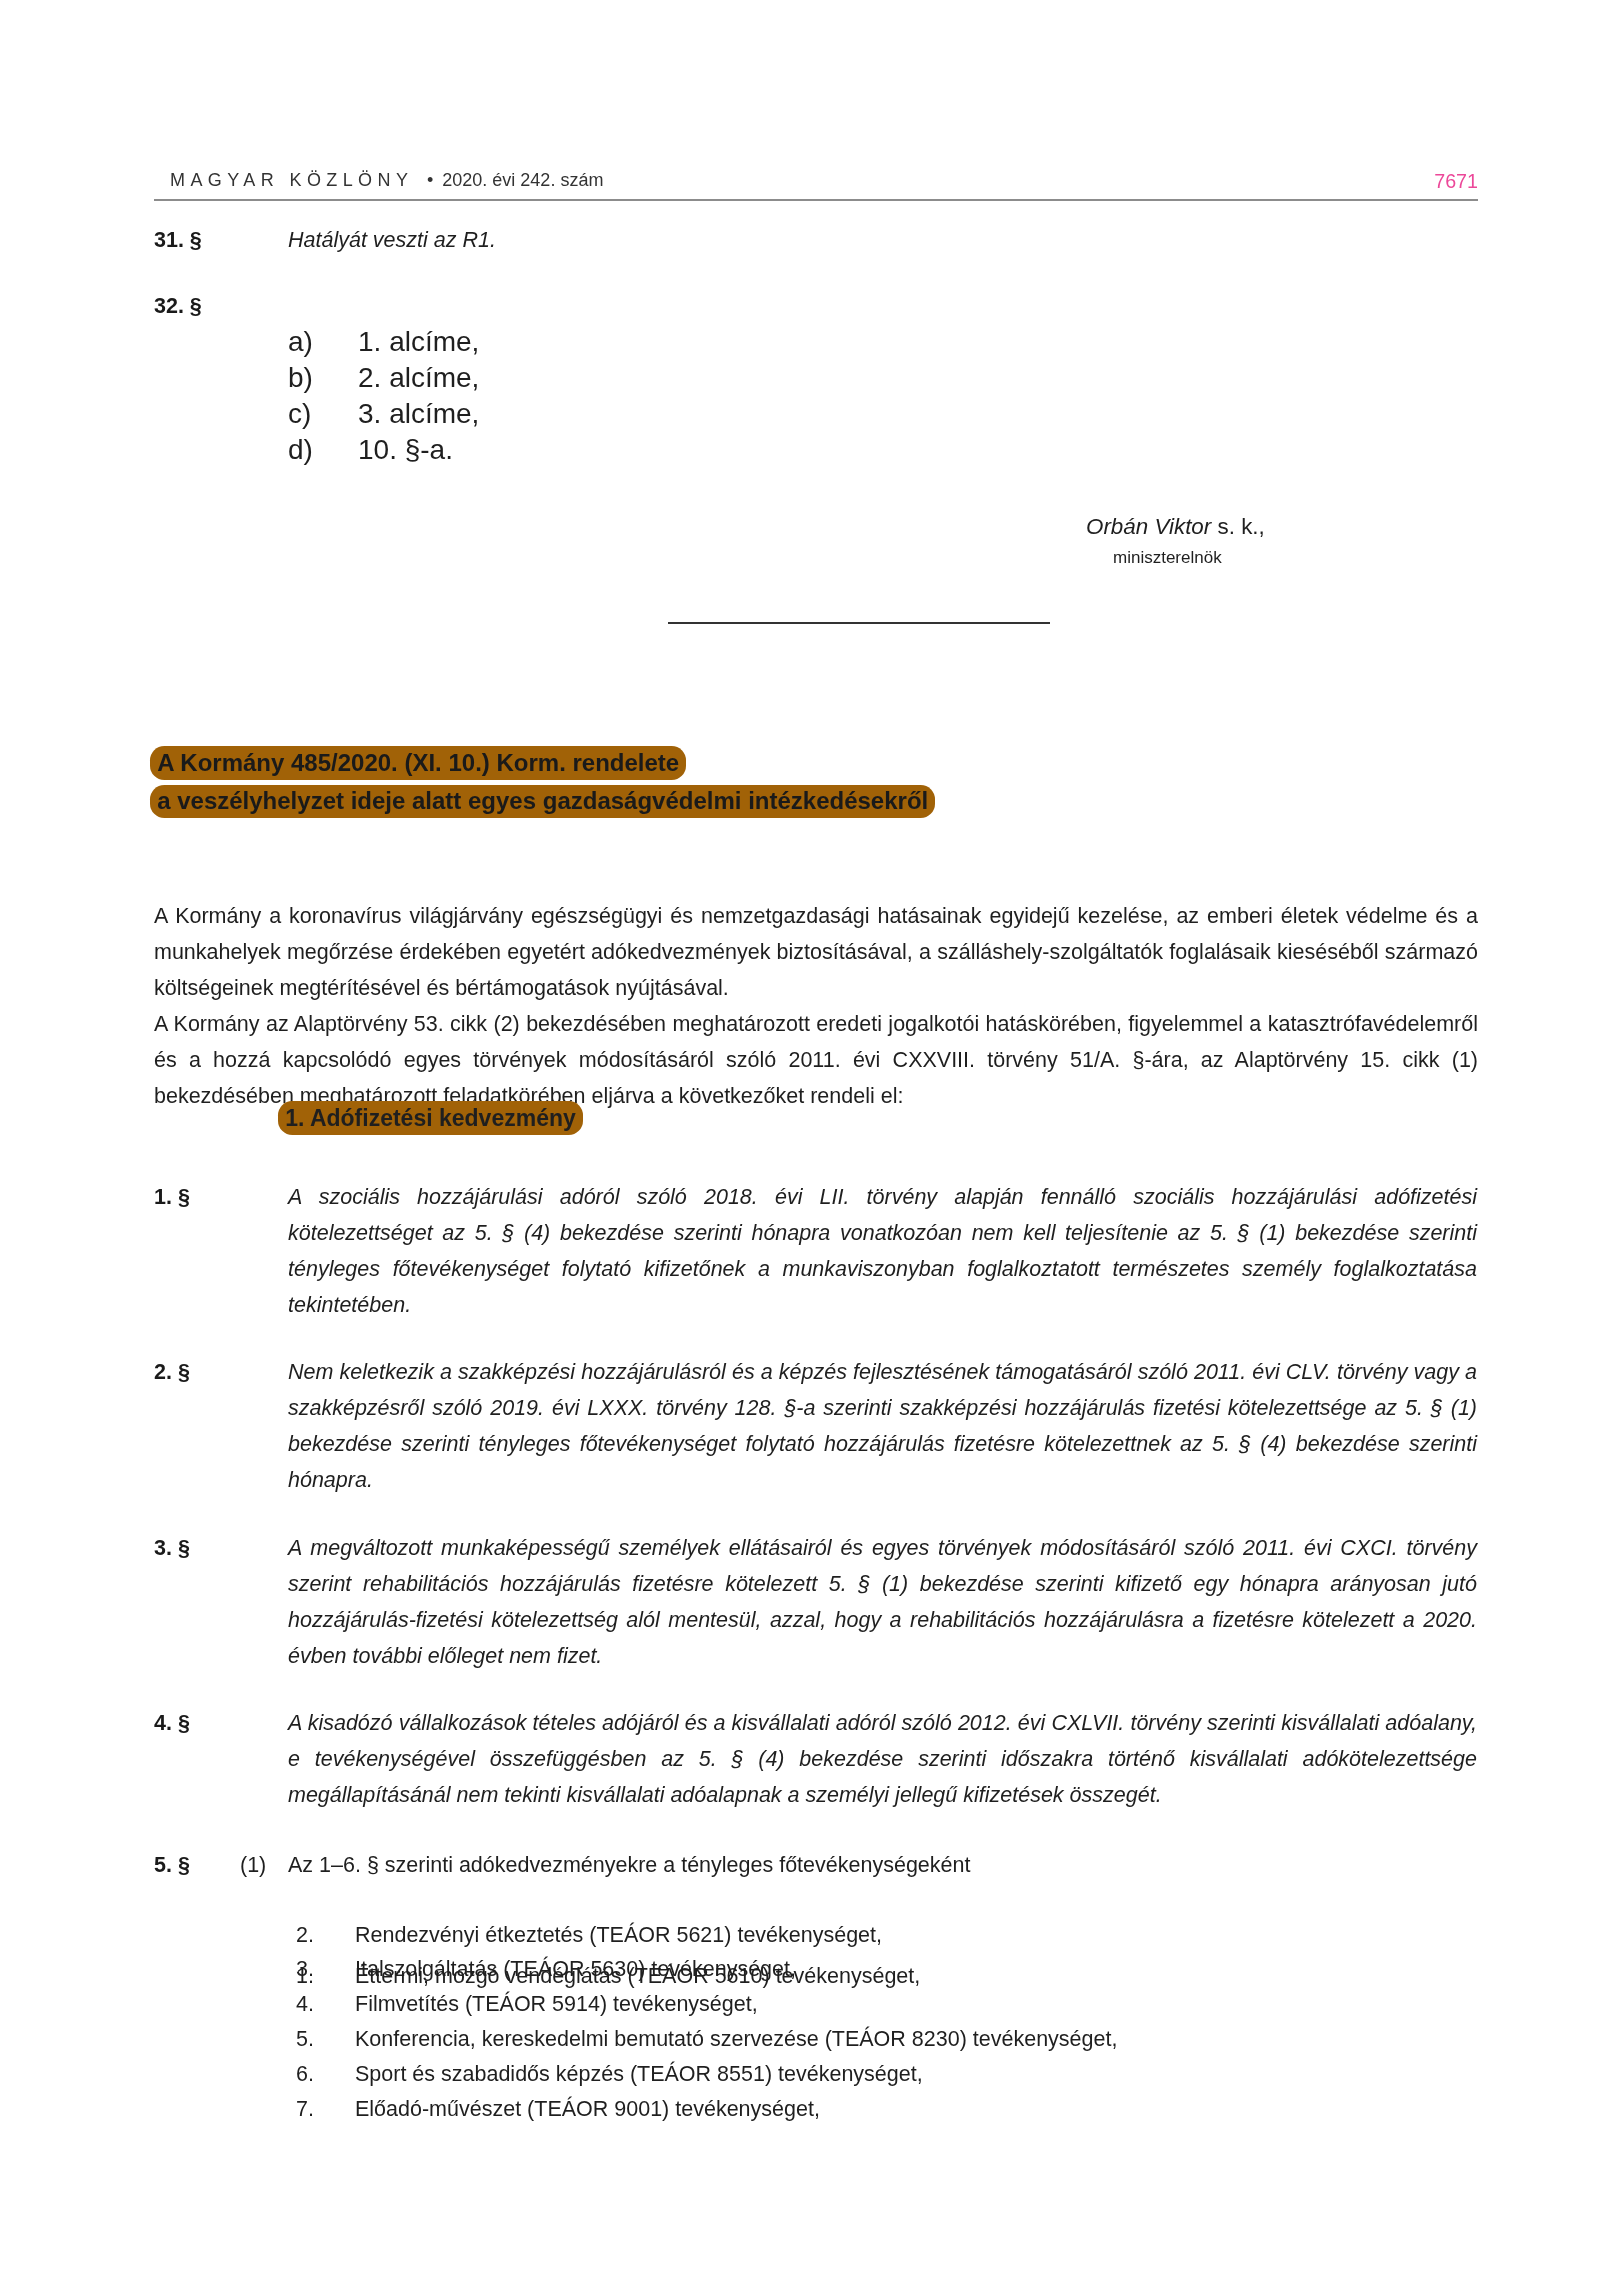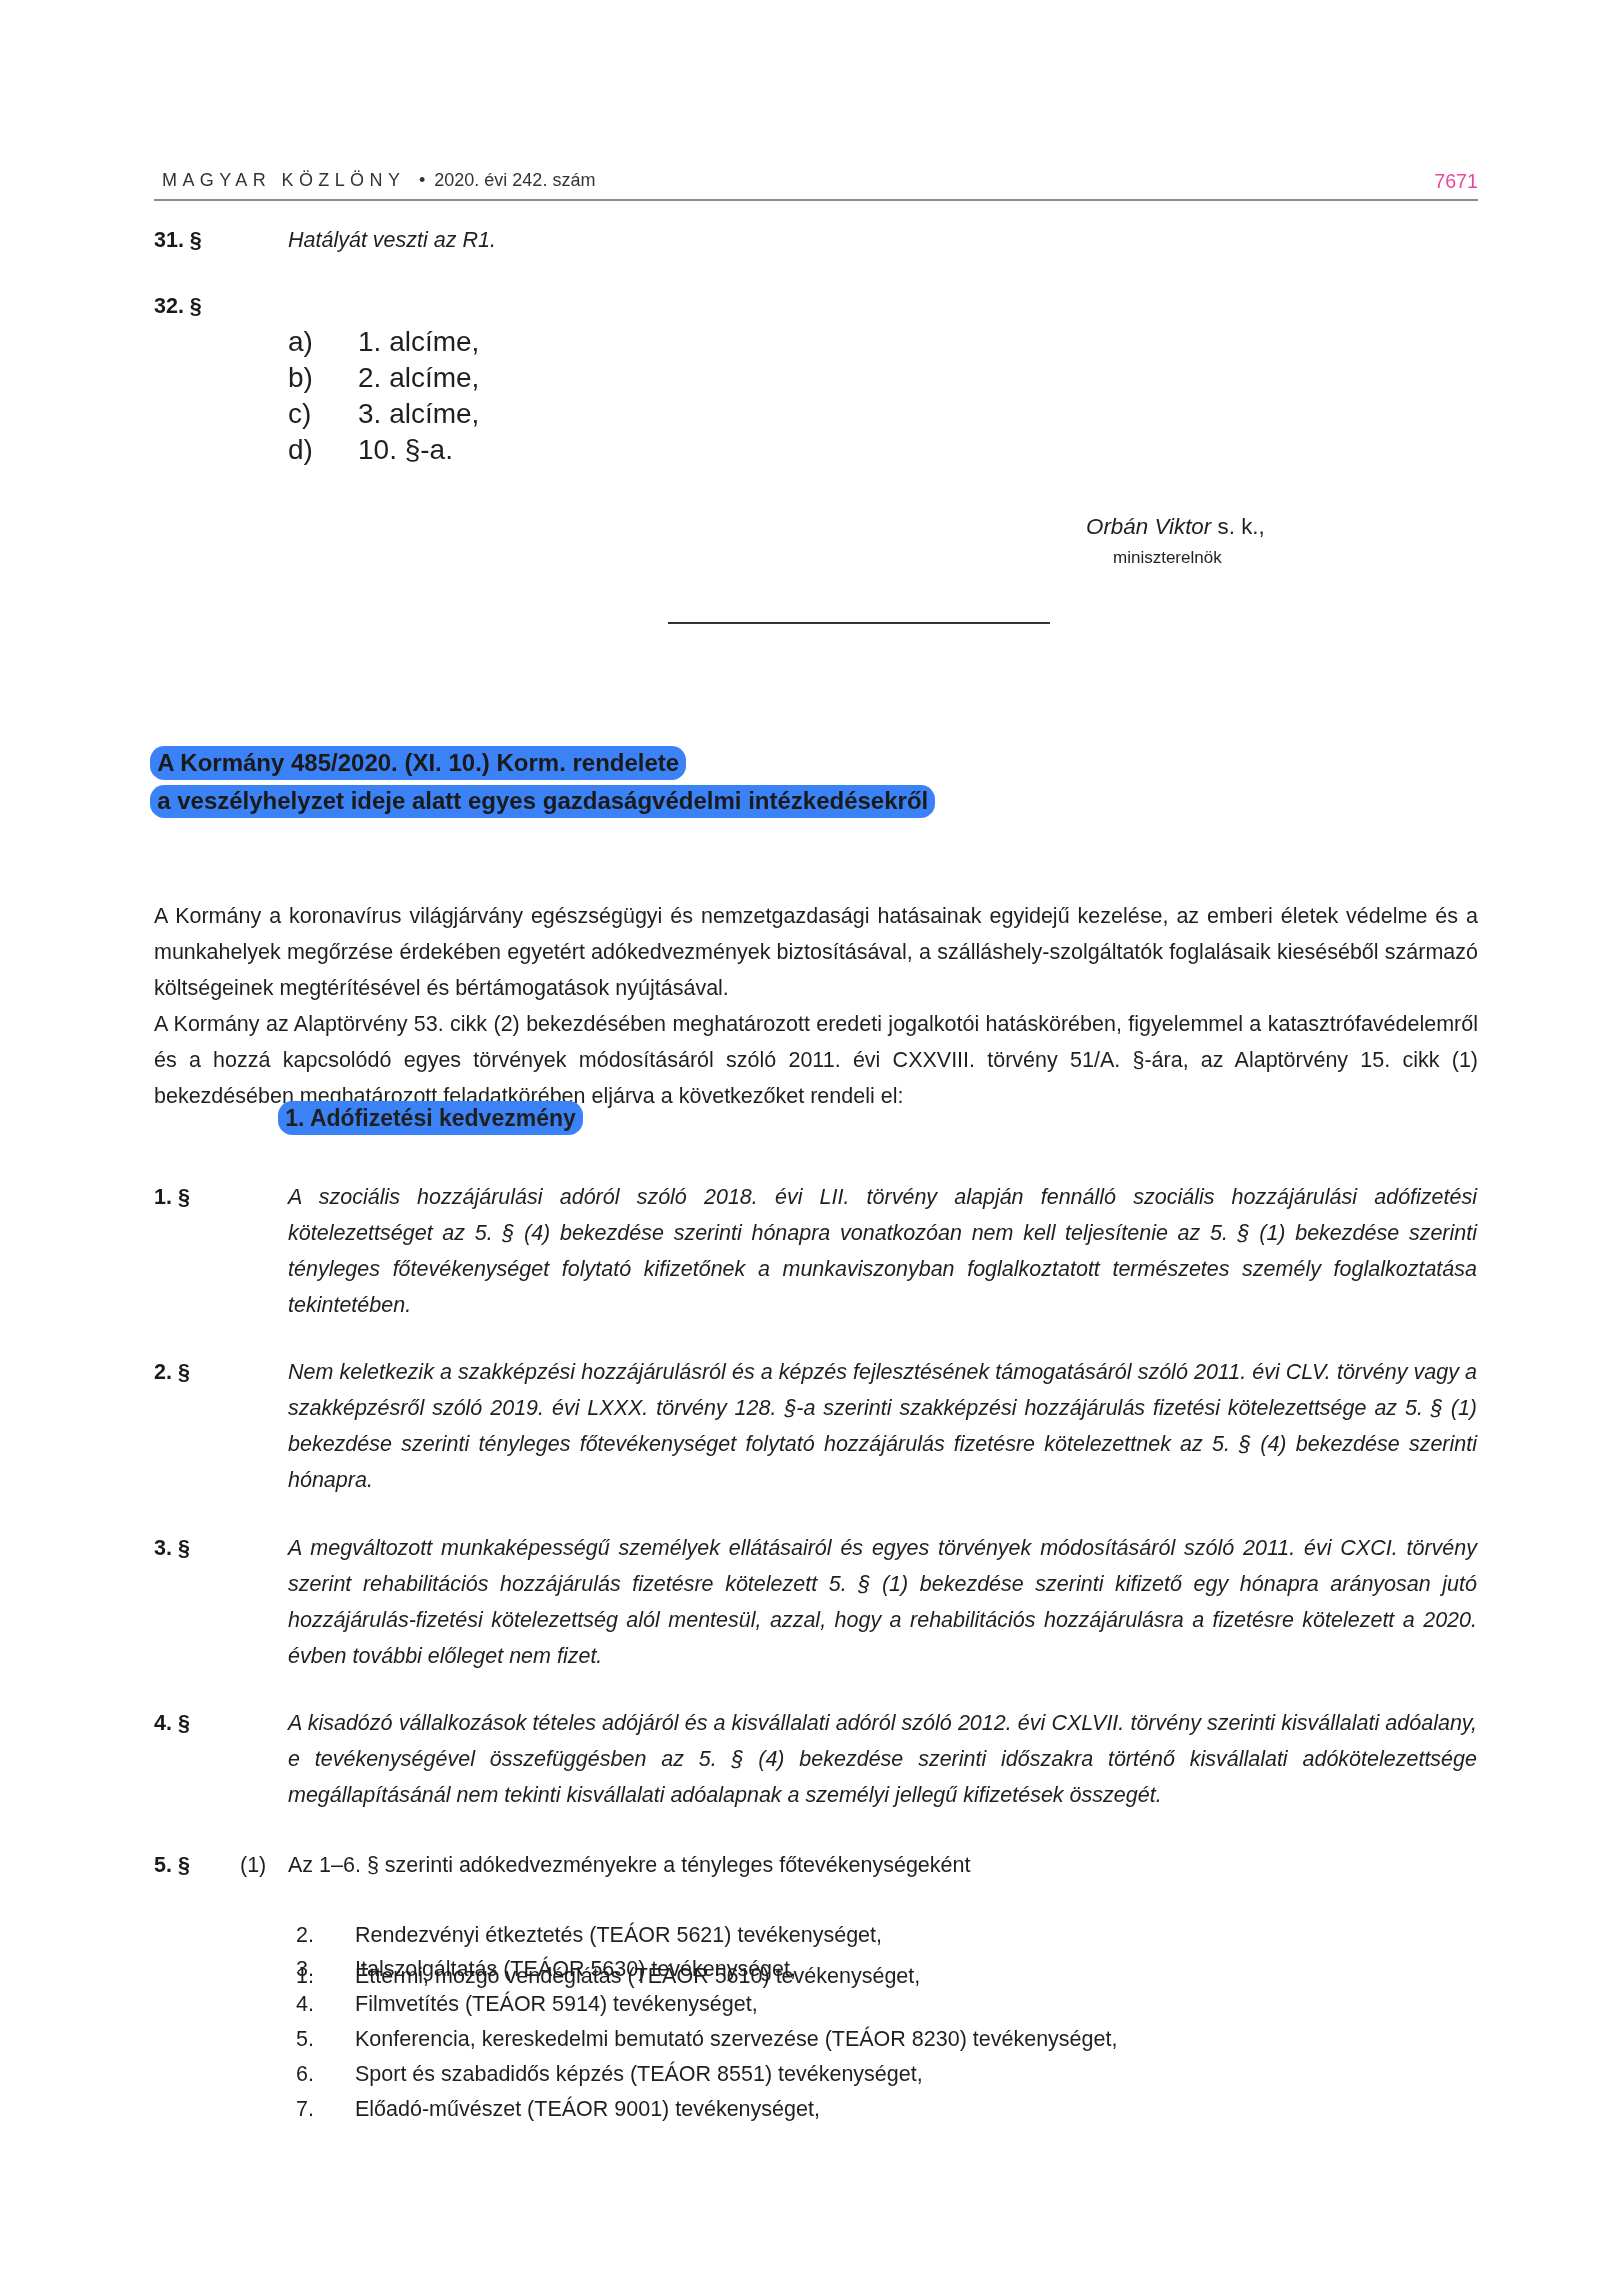--- a/index.html
+++ b/index.html
@@ -5,41 +5,41 @@
   html, body { margin: 0; padding: 0; background: #ffffff; }
   body {
     width: 1621px; height: 2293px; position: relative; overflow: hidden;
     font-family: "Liberation Sans", "DejaVu Sans", sans-serif;
     color: #1f1f1f;
   }
   .page { position: absolute; left: 0; top: 0; width: 1621px; height: 2293px; }
 
   
   .header { position: absolute; left: 154px; top: 170px; width: 1324px; height: 32px; }
-  .hdr-title { position: absolute; left: 8px; top: 0; font-size: 18px; letter-spacing: 5.4px; color: #333; }
+  .hdr-title { position: absolute; left: 16px; top: 0; font-size: 18px; letter-spacing: 5.4px; color: #333; }
   .hdr-bullet { margin: 0 9px 0 3.6px; letter-spacing: 0; }
   .hdr-issue { letter-spacing: 0; font-size: 18px; }
   .hdr-page { position: absolute; right: 0; top: 0; font-size: 19.7px; color: #ec4899; }
   .hdr-rule { position: absolute; left: 154px; top: 199px; width: 1324px; height: 1.8px; background: #8c8c8c; }
 
   .sec-num { position: absolute; left: 154px; font-weight: bold; font-size: 21.5px; line-height: 36px; color: #1a1a1a; }
   .sec-body { position: absolute; left: 288px; width: 1189px; font-size: 21.5px; line-height: 36px; text-align: justify; font-style: italic; }
 
   .sub-row { position: absolute; left: 288px; font-size: 28px; line-height: 36px; }
   .sub-letter { display: inline-block; width: 70px; }
 
   .signature { position: absolute; left: 1030px; top: 509px; width: 448px; text-align: left; }
   .sig-name { position: absolute; left: 56px; top: 0; font-size: 22.4px; line-height: 36px; }
   .sig-name i { font-style: italic; }
   .sig-role { position: absolute; left: 83px; top: 36px; font-size: 17px; line-height: 25px; }
 
   .separator { position: absolute; left: 668px; top: 622px; width: 382px; height: 1.8px; background: #333; }
 
   .decree-title { position: absolute; left: 150px; top: 745px; font-weight: bold; font-size: 24px; line-height: 36px; color: #1a1a1a; }
-  .hl { background: #3b82f6; padding: 1.8px 7.2px; border-radius: 14.3px; display: inline-block; line-height: 30px; margin-bottom: 3.6px; }
+  .hl { background: #a16207; padding: 1.8px 7.2px; border-radius: 14.3px; display: inline-block; line-height: 30px; margin-bottom: 3.6px; }
 
   .preamble { position: absolute; left: 154px; top: 898px; width: 1324px; font-size: 21.5px; line-height: 36px; text-align: justify; }
   .preamble p { margin: 0; text-align-last: auto; }
 
   .subtitle { position: absolute; left: 278px; top: 1100px; font-weight: bold; font-size: 23px; line-height: 36px; }
 
   .p5-label { position: absolute; left: 240px; font-size: 21.5px; line-height: 36px; }
   .p5-body { position: absolute; left: 288px; font-size: 21.5px; line-height: 36px; }
   .list-row { position: absolute; left: 296px; font-size: 21.5px; line-height: 36px; }
   .list-num { display: inline-block; width: 59px; }

